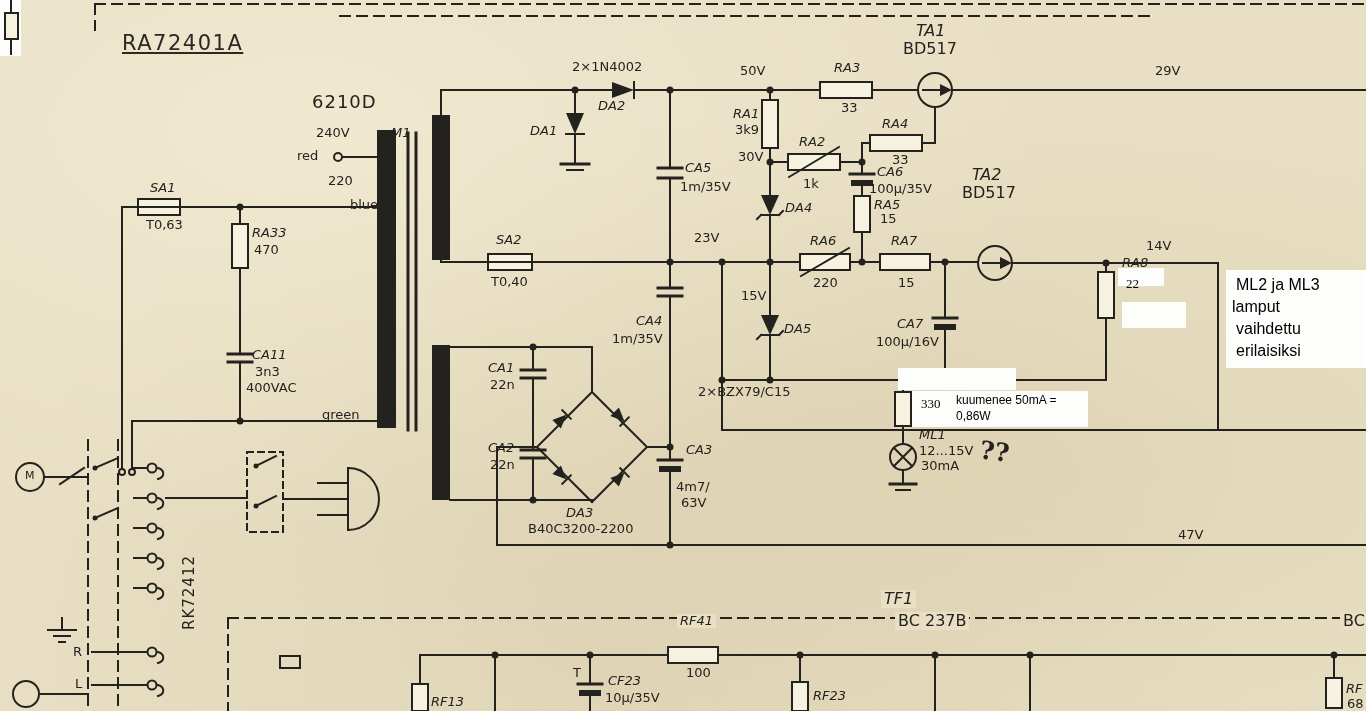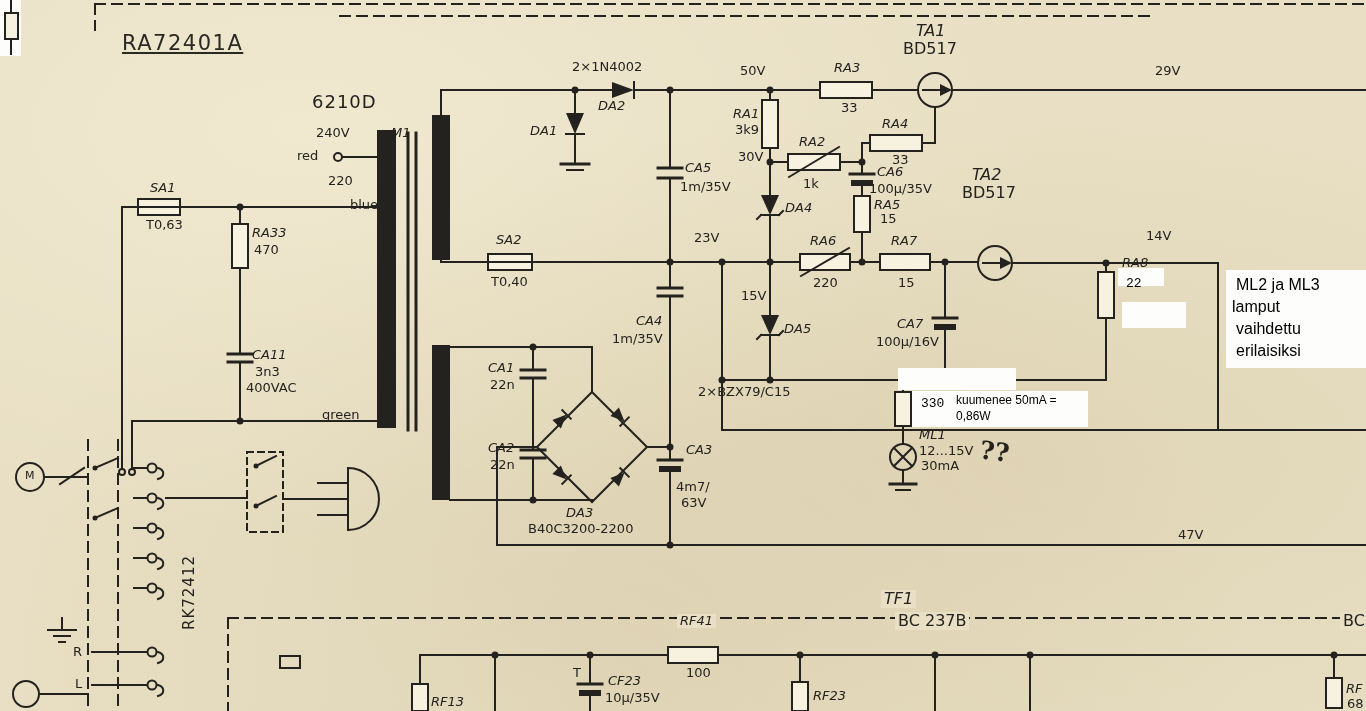--- a/index.html
+++ b/index.html
@@ -20,21 +20,21 @@
   .dash2{stroke-dasharray:6 5;}
   .box{fill:#f7f2e0;stroke:#24221e;stroke-width:2;}
   .blk{fill:#24221e;stroke:none;}
   .dot{fill:#24221e;stroke:none;}
   .patch{position:absolute;background:#fdfdfb;}
   .lbl{position:absolute;color:#24221e;font-size:13px;line-height:1.1;white-space:nowrap;}
   .ref{font-style:italic;}
   .big{font-size:16px;}
   .t-title{font-size:21px;letter-spacing:1.5px;color:#2b2924;text-decoration:underline;}
   .t-big{font-size:18px;font-weight:normal;letter-spacing:1px;}
-  .typed{font-family:Liberation Mono, monospace;color:#000;font-size:13px;}
+  .typed{font-family:Liberation Serif, serif;color:#000;font-size:13px;}
   .typed-big{font-family:"Liberation Sans",sans-serif;color:#000;font-size:16px;}
   .typed-sm{font-family:"Liberation Sans",sans-serif;color:#000;font-size:12px;}
   .hand{font-family:"DejaVu Serif",serif;font-size:25px;font-weight:bold;transform:rotate(7deg);}
   .vert{transform:rotate(-90deg);transform-origin:0 0;font-size:15px;letter-spacing:1px;}
   .bgp{background:#e8dfc4;padding:0 3px;}
 </style>
 </head>
 <body>
 
 <div class="stage">
@@ -365,21 +365,21 @@
   <span class="lbl" style="left:491px;top:275px">T0,40</span>
   <span class="lbl" style="left:694px;top:231px">23V</span>
   <span class="lbl" style="left:741px;top:289px">15V</span>
   <span class="lbl ref" style="left:810px;top:234px">RA6</span>
   <span class="lbl" style="left:813px;top:276px">220</span>
   <span class="lbl ref" style="left:891px;top:234px">RA7</span>
   <span class="lbl" style="left:898px;top:276px">15</span>
   <span class="lbl ref" style="left:897px;top:317px">CA7</span>
   <span class="lbl" style="left:876px;top:335px">100µ/16V</span>
   <span class="lbl ref" style="left:784px;top:322px">DA5</span>
-  <span class="lbl" style="left:1146px;top:229px">14V</span>
+  <span class="lbl" style="left:1146px;top:239px">14V</span>
   <span class="lbl ref" style="left:1122px;top:256px">RA8</span>
   <span class="lbl typed" style="left:1126px;top:277px">22</span>
 
   <span class="lbl" style="left:698px;top:385px">2×BZX79/C15</span>
   <span class="lbl typed" style="left:921px;top:397px">330</span>
   <span class="lbl typed-sm" style="left:956px;top:394px">kuumenee 50mA =</span>
   <span class="lbl typed-sm" style="left:956px;top:410px">0,86W</span>
   <span class="lbl ref" style="left:919px;top:428px">ML1</span>
   <span class="lbl" style="left:919px;top:444px">12...15V</span>
   <span class="lbl" style="left:921px;top:459px">30mA</span>

